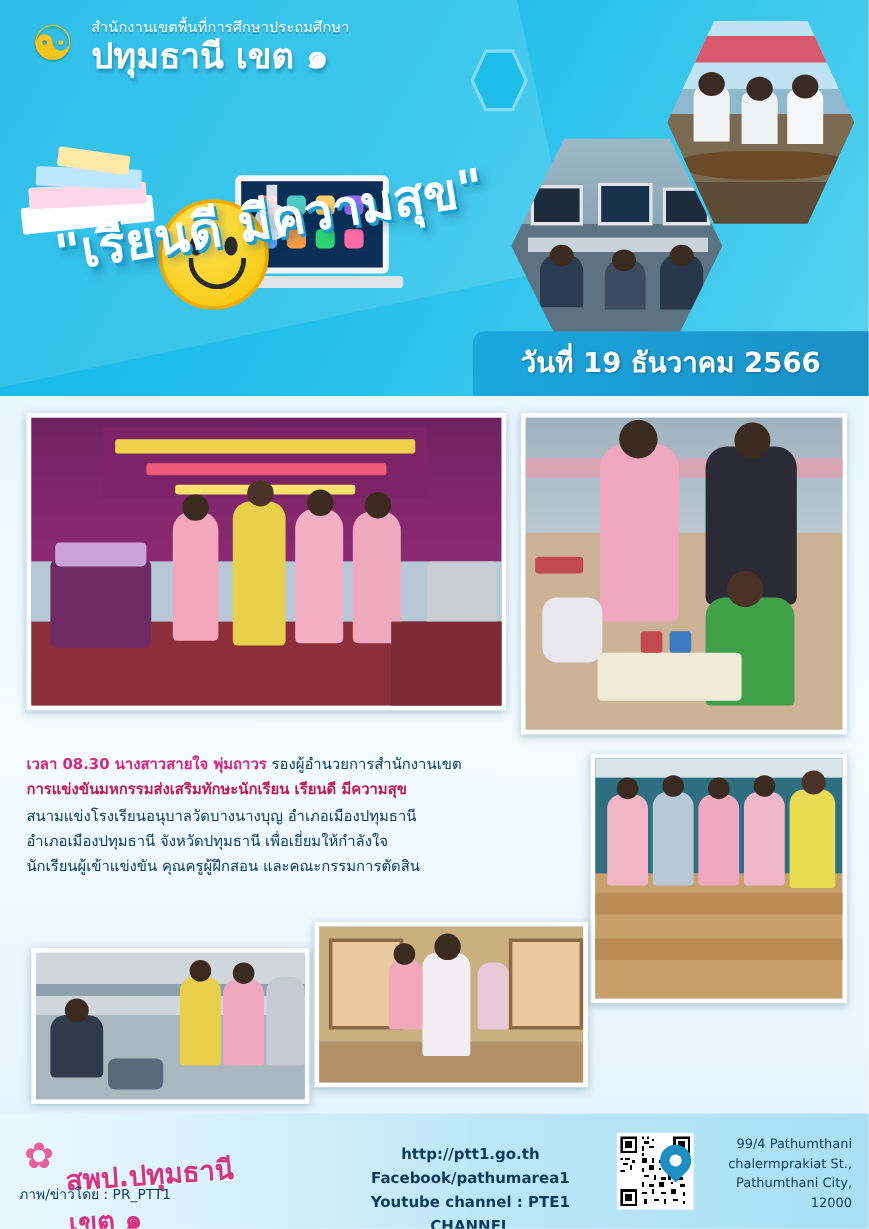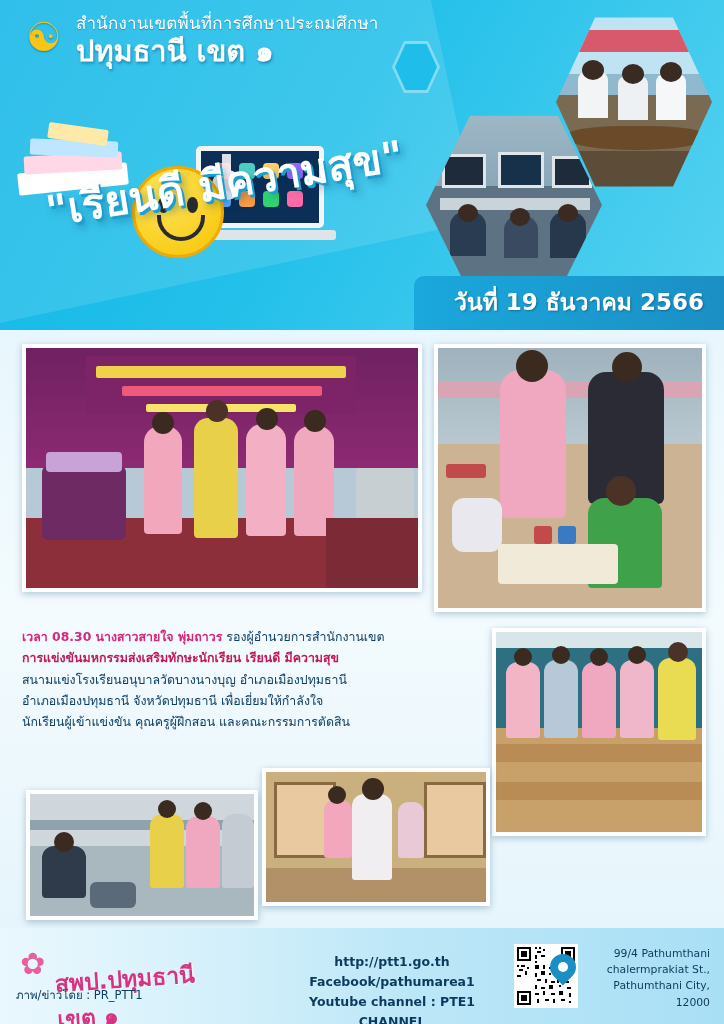--- a/index.html
+++ b/index.html
@@ -36,21 +36,21 @@
   }
   .garuda {
     width: 52px; height: 58px;
     display: flex; align-items: center; justify-content: center;
     font-size: 40px; color: #f5c518;
     text-shadow: 0 1px 2px rgba(0,0,0,.35);
     line-height: 1;
   }
   .logo-text { display: flex; flex-direction: column; }
   .logo-sub {
-    font-size: 17px; color: #ffffff; letter-spacing: .2px;
+    font-size: 12px; color: #ffffff; letter-spacing: .2px;
     text-shadow: 0 1px 1px rgba(0,0,0,.25);
     margin-bottom: 1px;
   }
   .logo-main {
     font-size: 29px; font-weight: 700; color: #ffffff; line-height: 1;
     text-shadow: 1px 2px 3px rgba(0,70,110,.45);
   }
   .headline {
     position: absolute; left: 16px; top: 68px;
     font-size: 34px; font-weight: 700; color: #ffffff;
@@ -138,21 +138,21 @@
     background: rgba(255,255,255,0.35);
   }
   .hex-outline .inner {
     position: absolute; inset: 3px;
     clip-path: polygon(25% 2%, 75% 2%, 100% 50%, 75% 98%, 25% 98%, 0% 50%);
     background: #1fbdea;
   }
 
   .date-banner {
     position: absolute; right: 0; bottom: 0;
-    padding: 8px 20px 10px 40px;
+    padding: 8px 40px 10px 40px;
     background: linear-gradient(90deg, #1aa8dd 0%, #1b8fc4 100%);
     color: #ffffff; font-size: 23px; font-weight: 700;
     border-radius: 10px 0 0 0;
     text-shadow: 1px 1px 2px rgba(0,40,70,.4);
   }
 
   
   .body { position: relative; width: 724px; height: 600px; }
 
   .photo {

